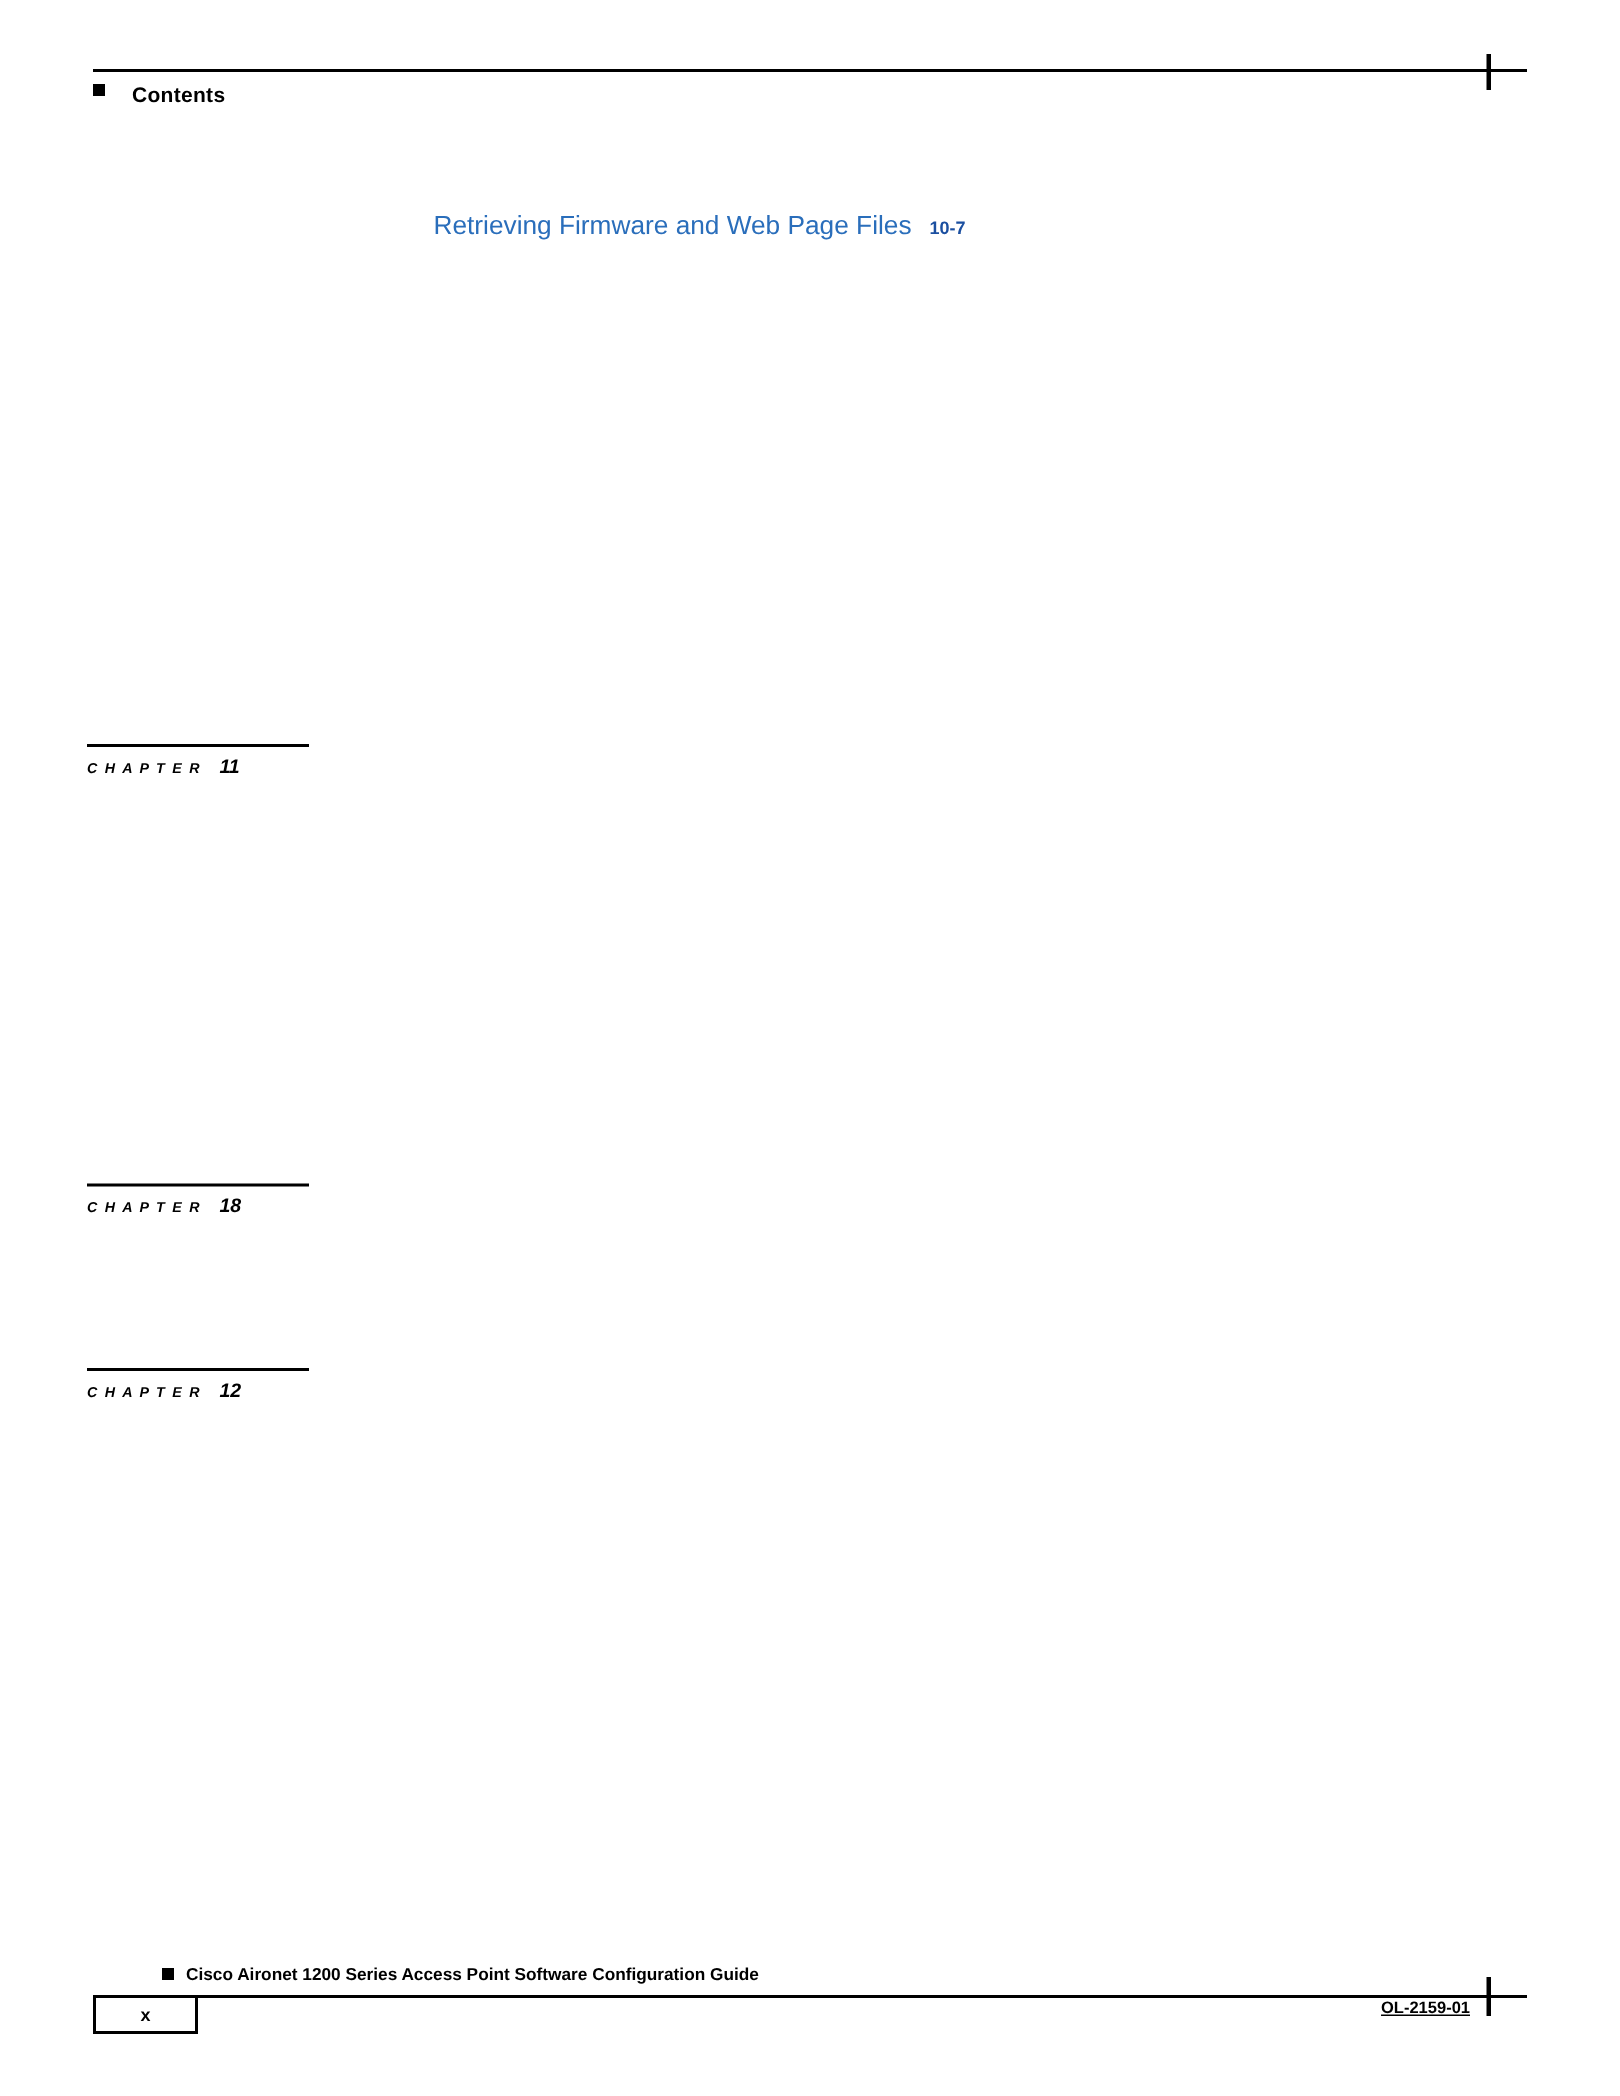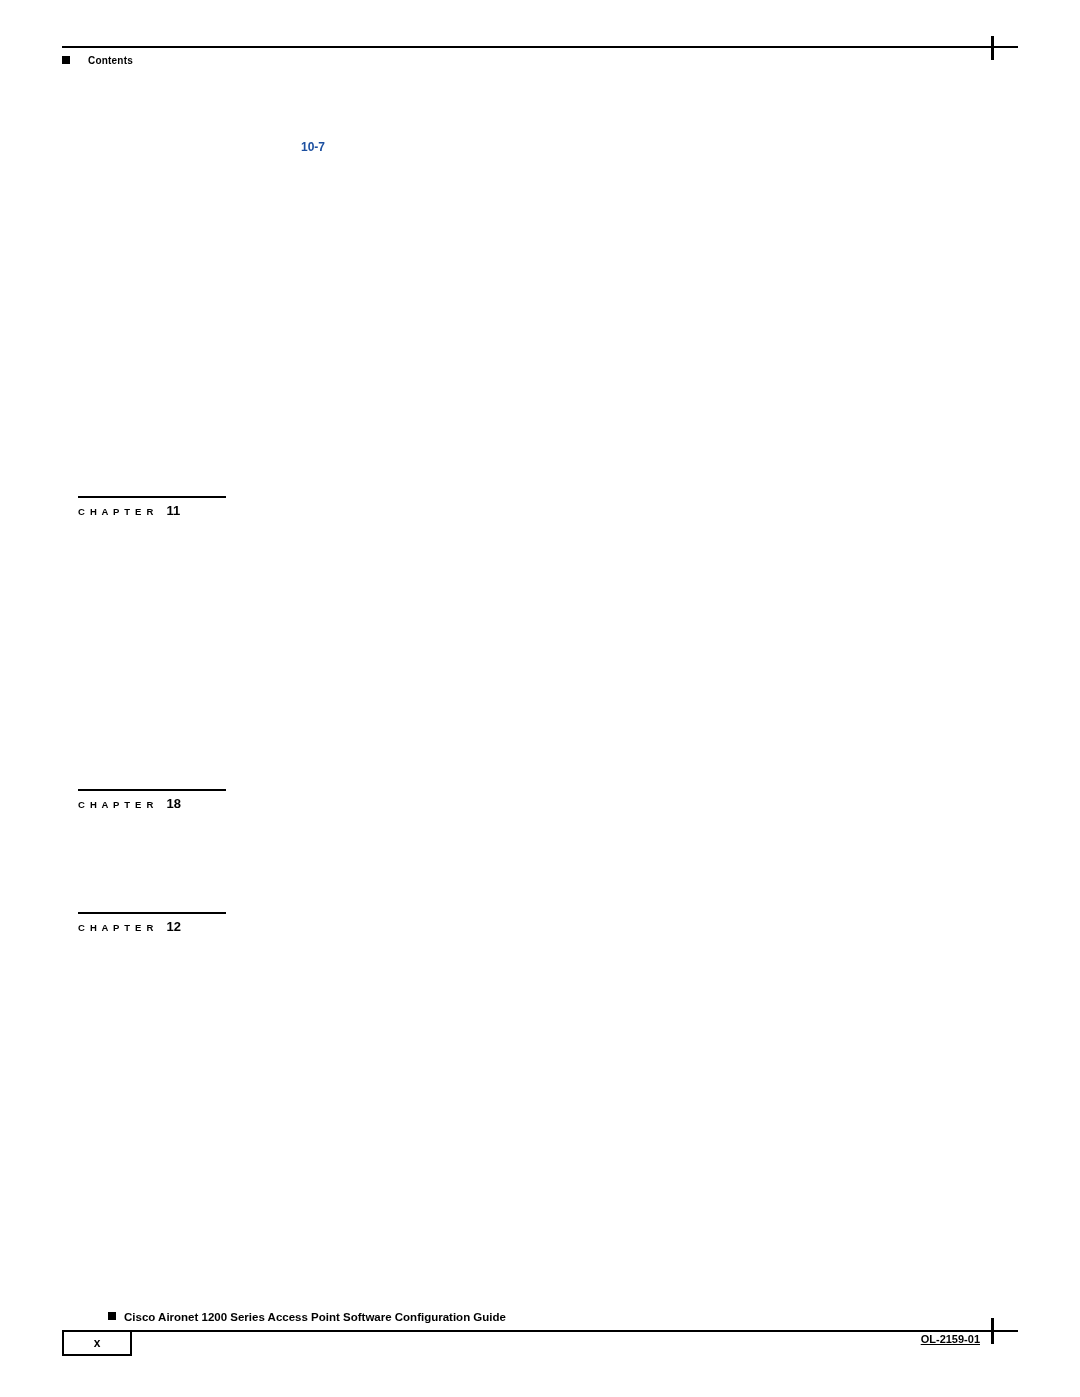--- a/index.html
+++ b/index.html
@@ -42,21 +42,21 @@
     left: 62px;
     top: 56px;
     width: 8px;
     height: 8px;
     background: #000;
   }
   .header-label {
     position: absolute;
     left: 88px;
     top: 55px;
-    font-size: 10px;
+    font-size: 14px;
     font-weight: bold;
     color: #000;
     letter-spacing: 0.2px;
     text-align: right;
   }
 
   
   .toc {
     position: absolute;
     left: 0;
@@ -79,22 +79,23 @@
     font-weight: bold;
     font-size: 12px;
     margin-left: 12px;
   }
   .lvl-2 { padding-left: 289px; }
   .lvl-2 .title { font-size: 17.5px; }
 
   
   .chapter-marker {
     position: absolute;
-    left: 78px;
+    left: 58px;
     width: 152px;
+    font-style: italic;
   }
   .chapter-marker .rule {
     height: 2px;
     background: #000;
     width: 148px;
   }
   .chapter-marker .label {
     margin-top: 5px;
     font-size: 9.5px;
     font-weight: bold;
@@ -202,20 +203,21 @@
   <div class="chapter-marker" style="top:912px;">
     <div class="rule"></div>
     <div class="label">
       <span>C H A P T E R</span>
       <span class="num">12</span>
     </div>
   </div>
 
   <div class="toc" id="toc">
       <div class="entry lvl-2">
+        <span class="title">Retrieving Firmware and Web Page Files</span>
         <span class="page">10-7</span>
       </div>
     </div>
 
   <div class="footer-sq"></div>
   <div class="footer-title">Cisco Aironet 1200 Series Access Point Software Configuration Guide</div>
   <div class="footer-rule"></div>
   <div class="footer-tick-right"></div>
   <div class="folio-box"></div>
   <div class="folio-num">x</div>

